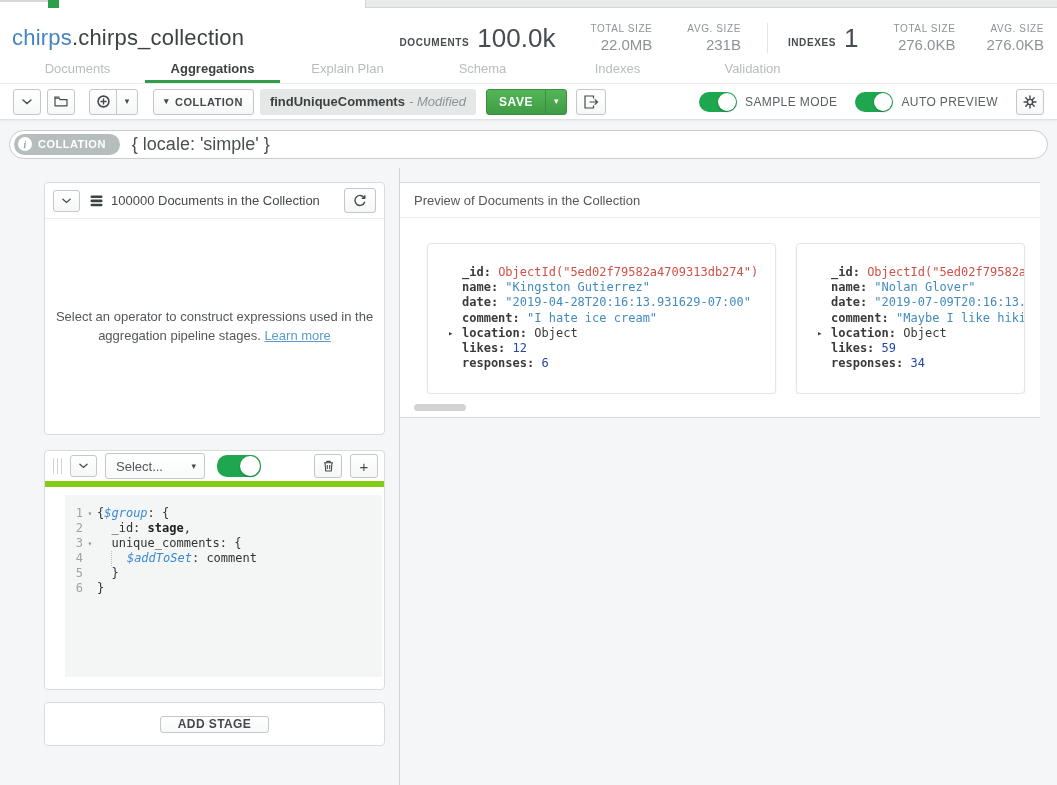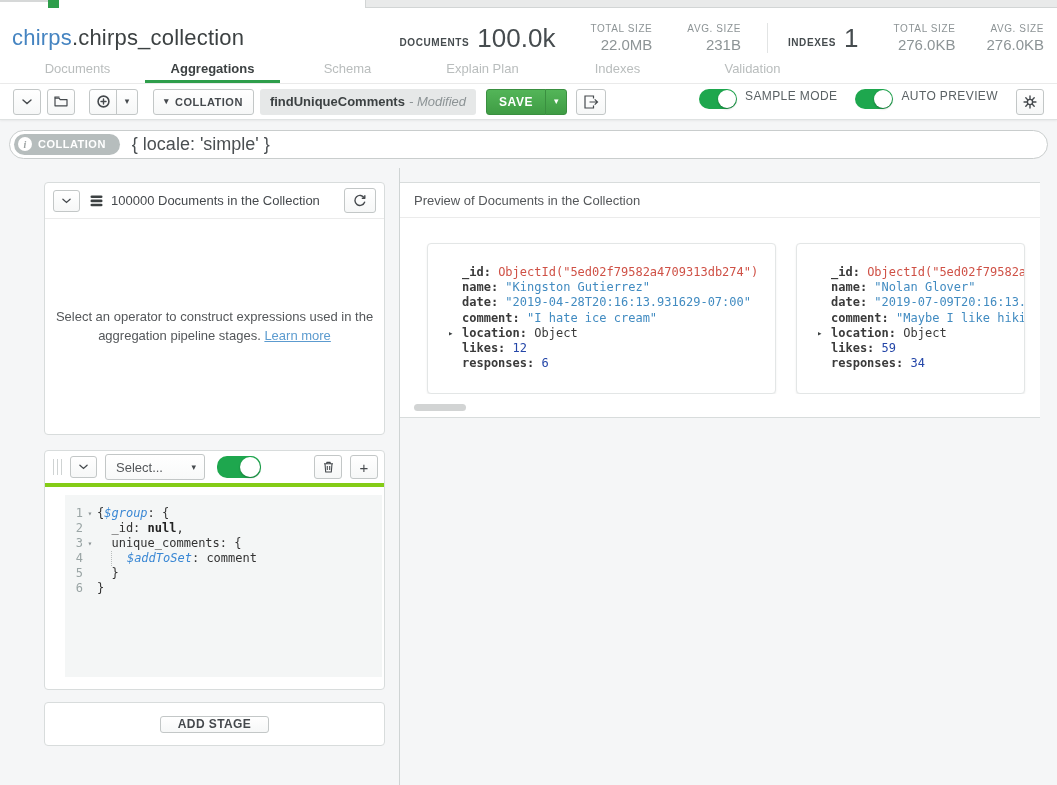--- a/index.html
+++ b/index.html
@@ -41,21 +41,21 @@
   .split-right { border-radius:0 3px 3px 0; margin-left:-1px; width:22px; }
   .caret { font-size:9px; color:#45494d; line-height:1; }
   .collation-btn { padding:0 10px; font-size:11px; font-weight:bold; letter-spacing:.5px; }
   .collation-btn .caret { margin-right:6px; }
   .pipeline-name { height:26px; background:#e6e8e8; border-radius:3px; display:flex; align-items:center; padding:0 10px; margin-left:6px; }
   .pipeline-name .nm { font-weight:bold; font-size:13px; color:#3c4142; }
   .pipeline-name .mod { font-style:italic; font-size:13px; color:#8d9496; margin-left:4px; }
   .save-btn { background:linear-gradient(#53b558,#3f9c44); border:1px solid #3a8f40; color:#fff; font-weight:bold; font-size:12px; letter-spacing:.6px; padding:0 12px; }
   .save-caret { background:linear-gradient(#53b558,#3f9c44); border:1px solid #3a8f40; }
   .save-caret .caret { color:#fff; }
-  .toolbar-right { margin-left:auto; display:flex; }
+  .toolbar-right { margin-left:auto; display:flex; align-items:center; }
   .toggle { width:38px; height:20px; border-radius:10px; background:#1ea74e; position:relative; cursor:pointer; flex-shrink:0; }
   .toggle .knob { position:absolute; top:1px; right:1px; width:18px; height:18px; border-radius:50%; background:#fff; box-shadow:0 1px 2px rgba(0,0,0,.3); }
   .toggle-label { font-size:12px; color:#5a6164; letter-spacing:.4px; margin:0 18px 0 8px; }
 
   
   .collation-row { height:48px; background:#f5f6f7; display:flex; align-items:center; padding:0 9px; }
   .collation-input { flex:1; height:29px; background:#fff; border:1px solid #c9cdcd; border-radius:15px; display:flex; align-items:center; padding:0 4px; }
   .collation-pill { height:21px; background:#b6bdbd; border-radius:11px; display:flex; align-items:center; padding:0 14px 0 4px; margin-right:12px; }
   .info-circle { width:14px; height:14px; border-radius:50%; background:#fff; color:#9aa1a1; font-size:10px; font-weight:bold; font-style:italic; display:flex; align-items:center; justify-content:center; margin-right:6px; font-family:"Liberation Serif", serif; }
   .collation-pill .txt { color:#fff; font-size:11px; font-weight:bold; letter-spacing:.5px; }
@@ -70,21 +70,21 @@
   .card-header { height:36px; display:flex; align-items:center; border-bottom:1px solid #ebebeb; }
   .sm-btn { display:inline-flex; align-items:center; justify-content:center; background:linear-gradient(#ffffff,#f6f7f7); border:1px solid #c3c7c7; border-radius:3px; cursor:pointer; color:#45494d; }
 
   .input-card { margin-top:14px; height:253px; }
   .input-card .card-header .label { font-size:13px; color:#45494d; margin-left:8px; }
   .input-card-body { height:216px; display:flex; align-items:center; justify-content:center; }
   .input-card-body .msg { width:336px; text-align:center; font-size:13px; color:#54575a; line-height:1.45; }
   .link { color:#5c9bcf; text-decoration:underline; cursor:pointer; }
 
   .stage-card { margin-top:15px; height:240px; }
-  .stage-card .card-header { border-bottom:4px solid #84cc16; }
+  .stage-card .card-header { border-bottom:6px solid #84cc16; }
   .drag-handle { display:flex; margin:0 7px 0 6px; }
   .drag-handle i { width:1px; height:16px; background:#cfd3d3; margin:0 1.5px; }
   .select-box { width:100px; height:26px; border:1px solid #c3c7c7; border-radius:3px; background:linear-gradient(#ffffff,#f8f9f9); display:flex; align-items:center; justify-content:space-between; padding:0 8px 0 10px; margin-left:8px; font-size:13px; color:#54575a; cursor:pointer; }
   .toggle.lg { width:44px; height:22px; margin-left:12px; }
   .toggle.lg .knob { width:20px; height:20px; }
 
   .code-editor { margin:8px 2px 0 20px; height:182px; background:#f4f6f6; font-family:"DejaVu Sans Mono", monospace; font-size:12px; padding-top:11px; overflow:hidden; }
   .code-line { display:flex; height:15px; line-height:15px; white-space:pre; }
   .code-line .ln { width:18px; text-align:right; color:#9aa5a5; flex-shrink:0; }
   .code-line .fold { width:14px; text-align:center; color:#8d9496; font-size:8px; flex-shrink:0; }
@@ -157,22 +157,22 @@
     <div class="stat-col">
       <span class="lbl">AVG. SIZE</span>
       <span class="val">276.0KB</span>
     </div>
   </div>
 </div>
 
 <div class="tabbar" id="tabbar">
     <div class="tab">Documents</div>
     <div class="tab active">Aggregations</div>
+    <div class="tab">Explain Plan</div>
     <div class="tab">Schema</div>
-    <div class="tab">Explain Plan</div>
     <div class="tab">Indexes</div>
     <div class="tab">Validation</div>
   </div>
 
 <div class="toolbar">
   <div class="btn sq">
     <svg width="10" height="6" viewBox="0 0 10 6">
         <path d="M1 1l4 3.6L9 1" fill="none" stroke="#45494d" stroke-width="1.4" stroke-linecap="round"></path>
       </svg>
   </div>
@@ -296,21 +296,21 @@
             <svg width="11" height="12" viewBox="0 0 11 12">
                 <path d="M1 2.8h9M3.8 2.8V1.4h3.4v1.4M2 2.8l.7 8.2h5.6l.7-8.2" fill="none" stroke="#45494d" stroke-width="1.1" stroke-linejoin="round"></path>
                 <path d="M4.3 5v4M6.7 5v4" stroke="#45494d" stroke-width="1.1"></path>
               </svg>
           </div>
           <div class="sm-btn" style="width:28px;height:24px;font-size:15px;">+</div>
         </div>
       </div>
       <div class="code-editor" id="code-editor">
           <div class="code-line"><span class="ln">1</span><span class="fold">▾</span><span class="tok-p">{</span><span class="tok-op">$group</span><span class="tok-p">: {</span></div>
-          <div class="code-line"><span class="ln">2</span><span class="fold"></span><span class="tok-p">  _id: </span><span class="tok-kw">null</span><span class="tok-p">,</span></div>
+          <div class="code-line"><span class="ln">2</span><span class="fold"></span><span class="tok-p">  _id: </span><span class="tok-kw">stage</span><span class="tok-p">,</span></div>
           <div class="code-line"><span class="ln">3</span><span class="fold">▾</span><span class="tok-p">  unique_comments: {</span></div>
           <div class="code-line"><span class="ln">4</span><span class="fold"></span><span class="tok-p">  </span><span class="tok-guide"></span><span class="tok-p">  </span><span class="tok-op">$addToSet</span><span class="tok-p">: comment</span></div>
           <div class="code-line"><span class="ln">5</span><span class="fold"></span><span class="tok-p">  }</span></div>
           <div class="code-line"><span class="ln">6</span><span class="fold"></span><span class="tok-p">}</span></div>
         </div>
     </div>
 
     <div class="card addstage-card">
       <div class="btn addstage-btn">ADD STAGE</div>
     </div>

